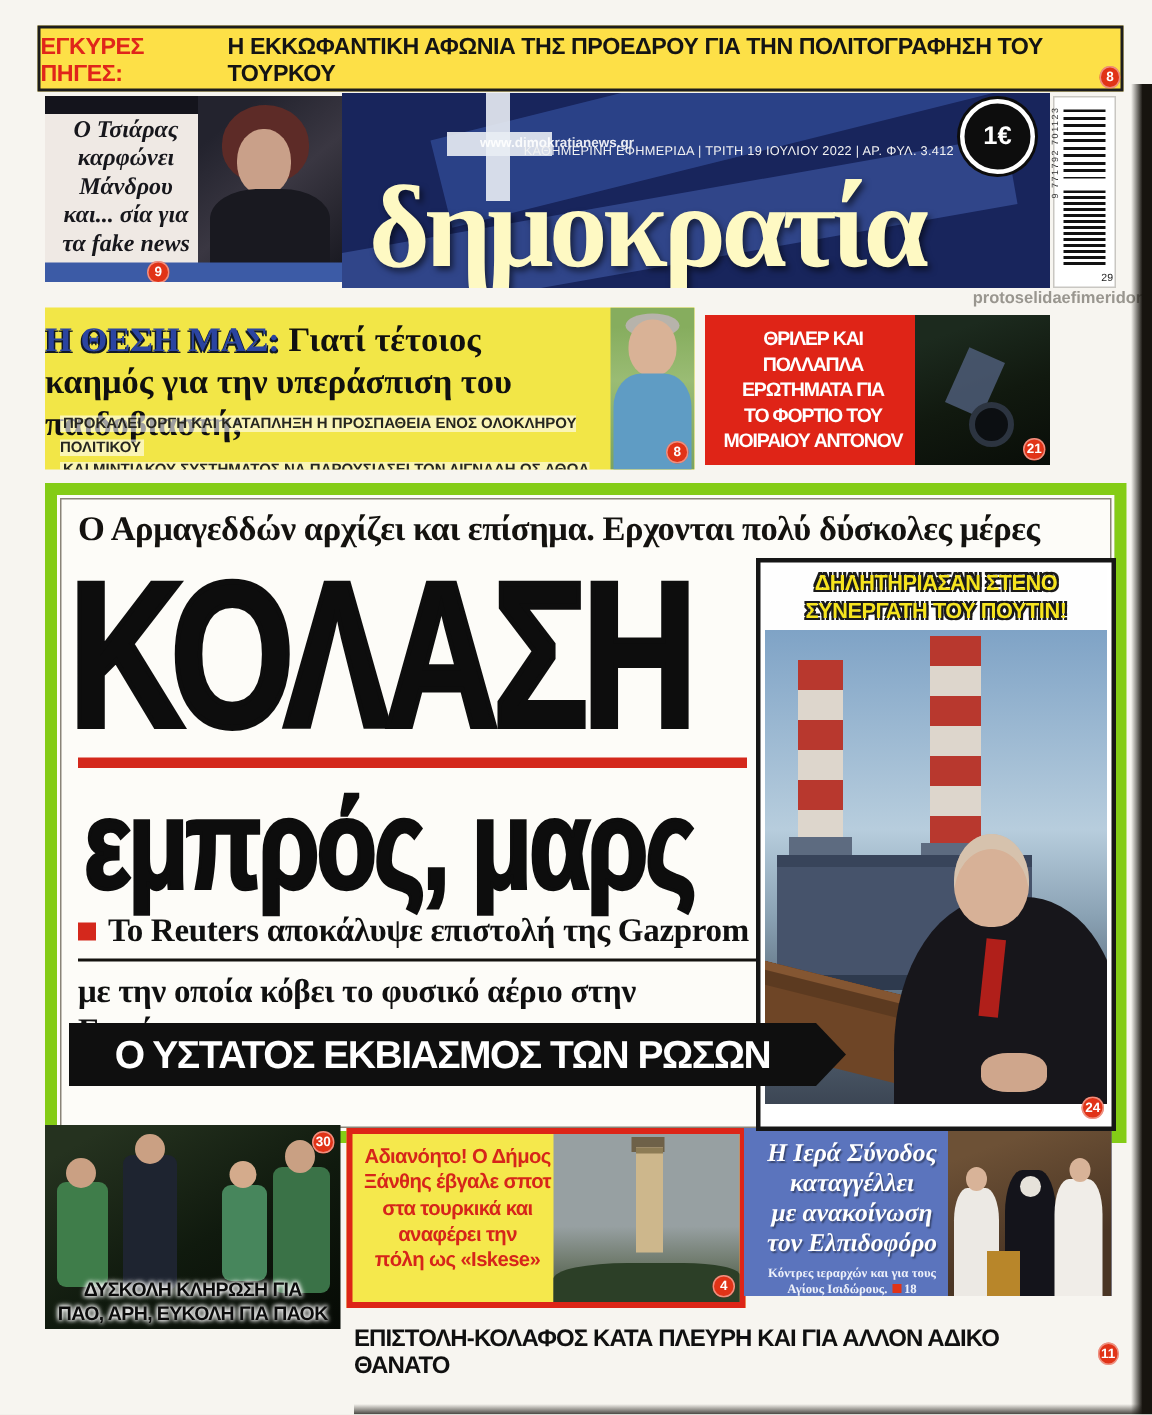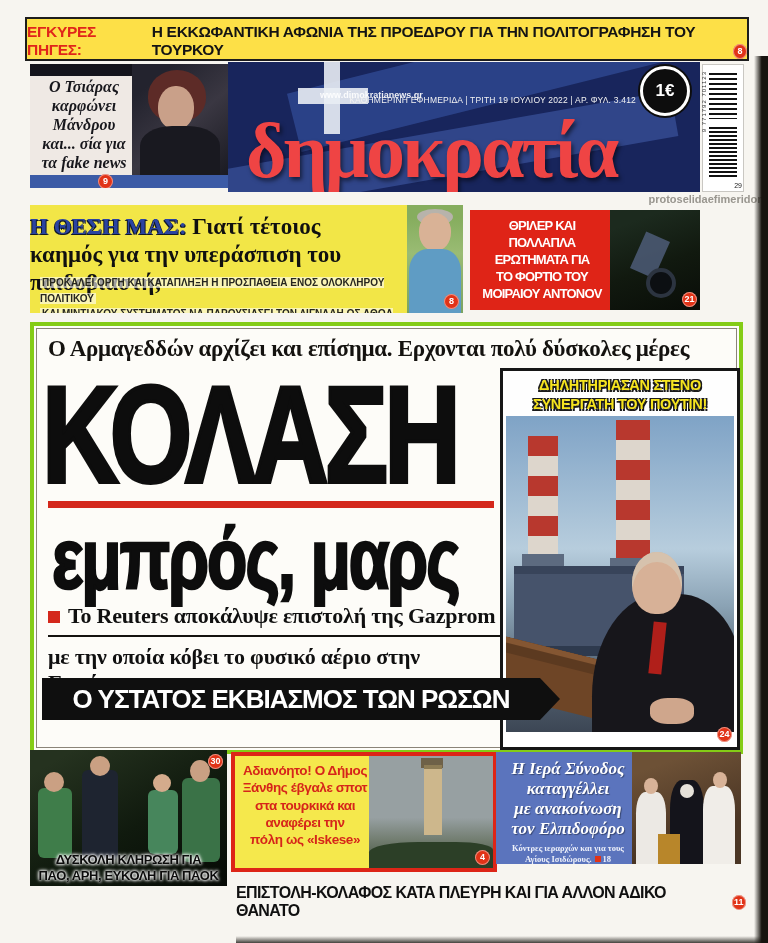--- a/index.html
+++ b/index.html
@@ -35,21 +35,21 @@
   #teaser .bluebar{position:absolute;left:0;bottom:0;width:100%;height:13px;background:#3c5ba6;}
   #teaser .pref{position:absolute;left:68px;bottom:-1px;}
 
   #navyhead{left:228px;top:62px;width:472px;height:130px;background:#18255c;overflow:hidden;}
   #navyhead .diag1{position:absolute;left:60px;top:-20px;width:420px;height:60px;background:#3a59ab;
      transform:rotate(-14deg);opacity:.55;}
   #navyhead .diag2{position:absolute;left:-30px;top:70px;width:480px;height:46px;background:#4d6cc0;
      transform:rotate(-10deg);opacity:.45;}
   #navyhead .crossv{position:absolute;left:96px;top:0px;width:16px;height:72px;background:#e9edf4;opacity:.9;}
   #navyhead .crossh{position:absolute;left:70px;top:26px;width:70px;height:16px;background:#e9edf4;opacity:.9;}
-  #navyhead .title{position:absolute;left:18px;bottom:-4px;color:#ef4444;
+  #navyhead .title{position:absolute;left:18px;bottom:-4px;color:#fef9c3;
      font-family:"Liberation Serif",serif;font-weight:700;font-size:78px;letter-spacing:-3px;
      text-shadow:2px 3px 4px rgba(0,0,0,.55);}
   #navyhead .site{position:absolute;left:92px;top:28px;color:#fff;font-size:9px;font-weight:700;opacity:.9;}
   #navyhead .dateline{position:absolute;right:64px;top:33px;color:#f2f2f2;font-size:8.5px;letter-spacing:.2px;}
   #price{left:640px;top:66px;width:44px;height:44px;border-radius:50%;background:#0d0d0d;
      border:3px solid #fff;box-shadow:0 0 0 2px #0d0d0d;display:flex;align-items:center;justify-content:center;
      color:#fff;font-weight:700;font-size:17px;}
   #barcode{left:702px;top:64px;width:40px;height:126px;background:#fff;border:1px solid #c9c7c2;}
   #barcode .lines{position:absolute;left:6px;top:8px;right:6px;height:46px;
      background:repeating-linear-gradient(to bottom,#111 0 2px,#fff 2px 5px);}
@@ -81,21 +81,21 @@
   #antonov .txt{width:132px;padding:8px 2px 0 6px;color:#fff;font-weight:700;font-size:13px;
      letter-spacing:-.8px;line-height:1.3;text-align:center;}
   #antonov .photo{position:relative;flex:1;background:linear-gradient(160deg,#1c2a1e 15%,#11190f 55%,#090d08);}
   #antonov .debris{position:absolute;left:30%;top:25%;width:26px;height:40px;background:#51607e;
      transform:rotate(24deg);opacity:.8;}
   #antonov .wheel{position:absolute;left:40%;bottom:12%;width:22px;height:22px;border-radius:50%;
      border:4px solid #2c3440;background:#0c0f12;}
   #antonov .pref{position:absolute;right:3px;bottom:3px;}
 
   
-  #main{left:30px;top:322px;width:705px;height:424px;background:#fdfcf8;border:4px solid #84cc16;
+  #main{left:30px;top:322px;width:705px;height:424px;background:#fdfcf8;border:8px solid #84cc16;
      box-shadow:inset 0 0 0 2px #fdfcf8, inset 0 0 0 3px #8a8478;}
   #main .kicker{position:absolute;left:14px;top:10px;width:680px;
      font-family:"Liberation Serif",serif;font-weight:600;font-size:23px;color:#14120f;letter-spacing:-.3px;}
   #main .huge{position:absolute;left:8px;top:36px;font-weight:700;font-size:106px;letter-spacing:-4px;
      color:#0d0d0d;-webkit-text-stroke:3px #0d0d0d;transform:scaleY(1.3);transform-origin:top left;line-height:1.05;}
   #main .redbar{position:absolute;left:14px;top:175px;width:446px;height:7px;background:#d4281c;}
   #main .sub2{position:absolute;left:18px;top:176px;font-weight:700;font-size:66px;letter-spacing:-2px;
      color:#0d0d0d;-webkit-text-stroke:2px #0d0d0d;transform:scaleY(1.28);transform-origin:top left;line-height:1.35;}
   #main .deck{position:absolute;left:14px;top:270px;width:452px;
      font-family:"Liberation Serif",serif;font-weight:700;font-size:22px;color:#101010;}

